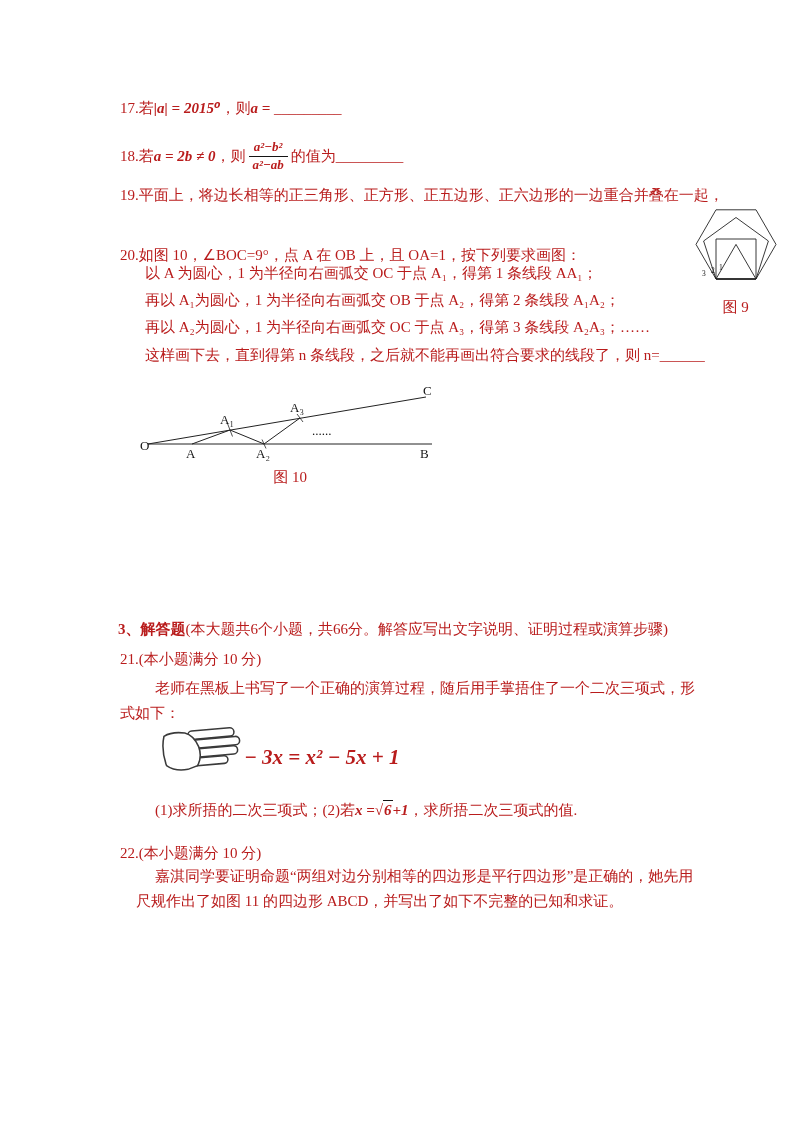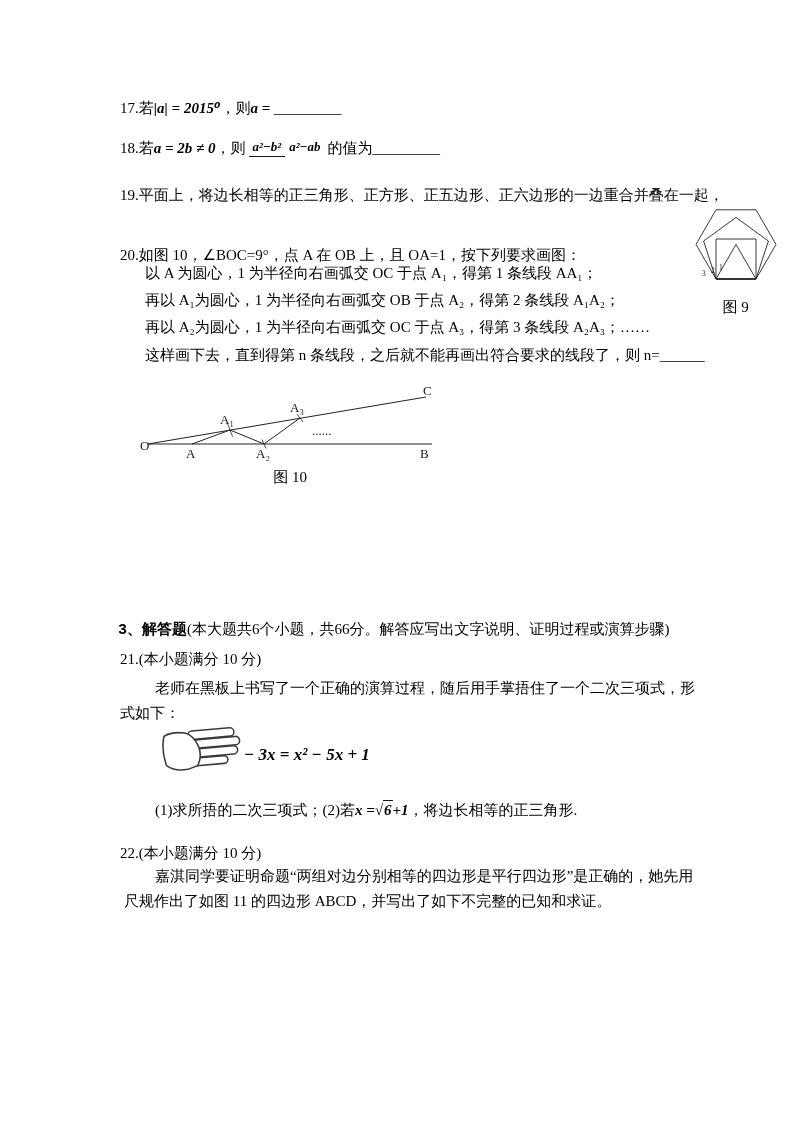--- a/index.html
+++ b/index.html
@@ -1,39 +1,39 @@
 <!DOCTYPE html>
 <html><head>
 <meta charset="utf-8">
 <style>
   * { margin:0; padding:0; box-sizing:border-box; }
   html,body { background:#ffffff; }
   .page {
     position:relative; width:794px; height:1123px; background:#fff;
     font-family:"Liberation Serif","DejaVu Sans",serif;
-    font-size:15px; color:#000000; overflow:hidden;
+    font-size:15px; color:#b91c1c; overflow:hidden;
   }
   .ln { position:absolute; white-space:nowrap; line-height:1.25; }
   .flexline { display:flex; align-items:center; }
   .m { font-weight:bold; font-style:italic; }
-  .bold { font-weight:bold;font-family:Liberation Mono, monospace; }
+  .bold { font-weight:bold; }
   .frac {
-    display:inline-flex; flex-direction:row; text-align:center;
+    display:inline-flex; flex-direction:column; text-align:center;
     vertical-align:middle; font-weight:bold; font-style:italic;
     font-size:13px; line-height:1.3; margin:0 3px;
   }
   .frac .num { border-bottom:1.4px solid #141414; padding:0 4px; }
   .frac .den { padding:0 4px; }
   .rad { font-weight:bold; font-style:italic; }
   .radicand { border-top:1.4px solid #141414; font-weight:bold; font-style:italic; padding:0 1px; }
   .caption { text-align:center; margin-top:2px; }
   .fig { position:absolute; }
   svg text { font-family:"Liberation Serif","DejaVu Sans",serif; fill:#141414; }
   .hand-wrap { transform:rotate(-5deg); display:inline-block; }
-  .eq { font-size:17px; }
+  .eq { font-size:21px; }
 </style>
 </head>
 <body>
 
 <div class="page">
 
   <div class="ln" style="left:120px; top:99px">
     <span>17.</span><span>若</span><span class="m">|a| = 2015⁰</span><span>，则</span><span class="m">a = </span><span>_________</span>
   </div>
 
@@ -141,26 +141,26 @@
     </span>
   </div>
   <div class="ln m eq" style="left:244px; top:744px">− 3x = x² − 5x + 1</div>
 
   <div class="ln flexline" style="left:155px; top:800px">
     <span>(1)求所捂的二次三项式；(2)若</span>
     <span class="m">x = </span>
     <span class="rad">√</span>
       <span class="radicand">6</span>
       <span class="m">+1</span>
-    <span>，将边长相等的正三角形.</span>
+    <span>，求所捂二次三项式的值.</span>
   </div>
 
   <div class="ln" style="left:120px; top:844px">
     <span>22.(本小题满分 10 分)</span>
   </div>
   <div class="ln" style="left:155px; top:867px">
     <span>嘉淇同学要证明命题“两组对边分别相等的四边形是平行四边形”是正确的，她先用</span>
   </div>
-  <div class="ln" style="left:124px; top:892px">
+  <div class="ln" style="left:136px; top:892px">
     <span>尺规作出了如图 11 的四边形 ABCD，并写出了如下不完整的已知和求证。</span>
   </div>
 
 </div>
 
 </body></html>

